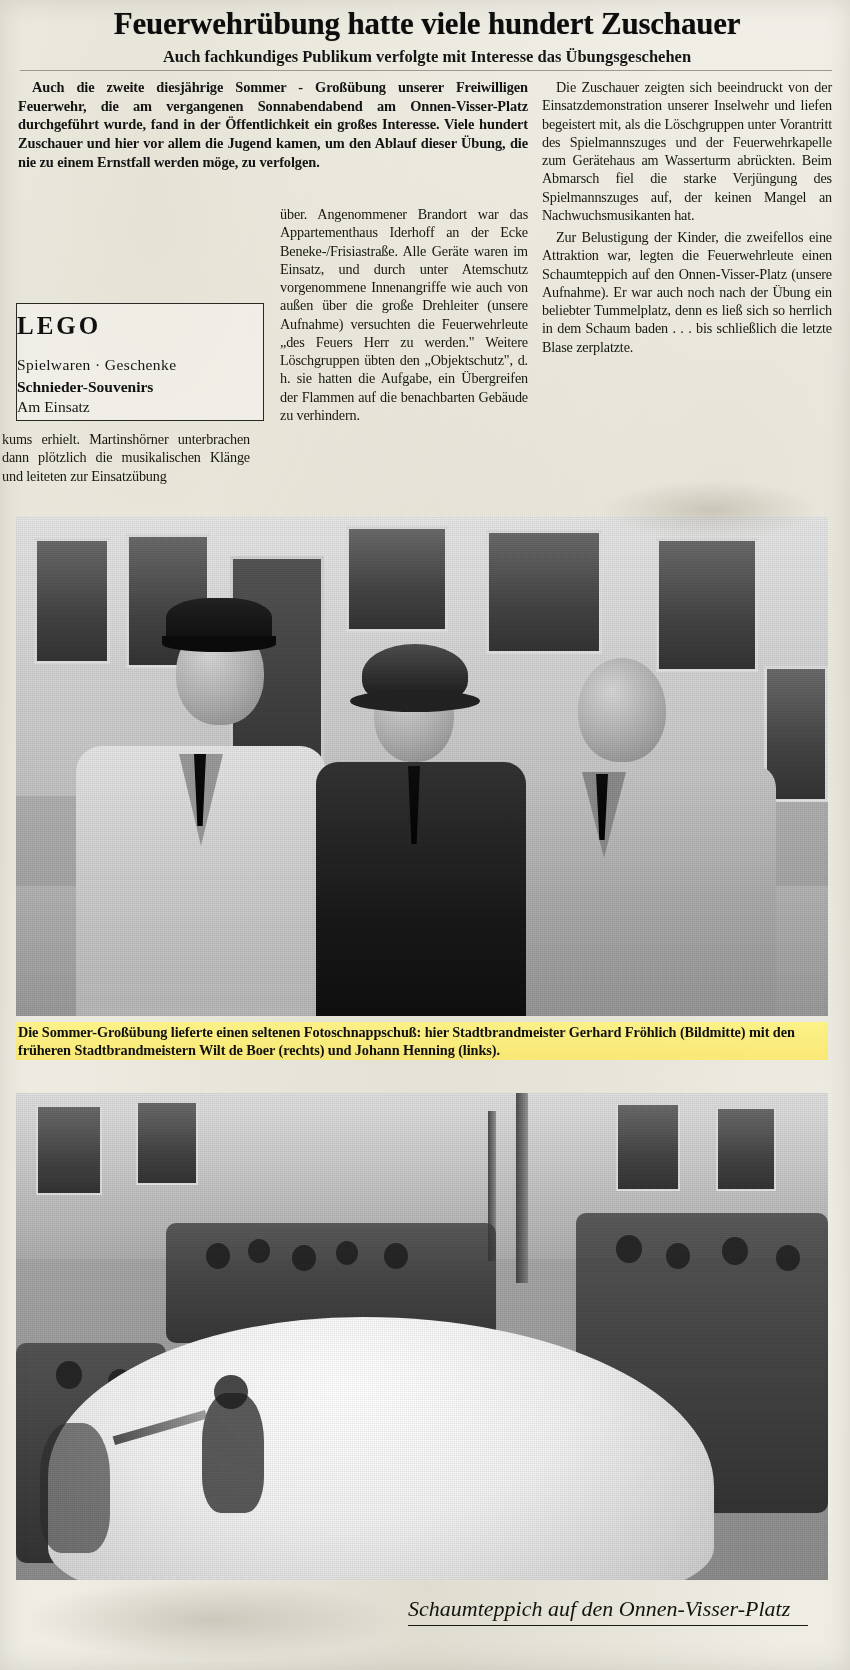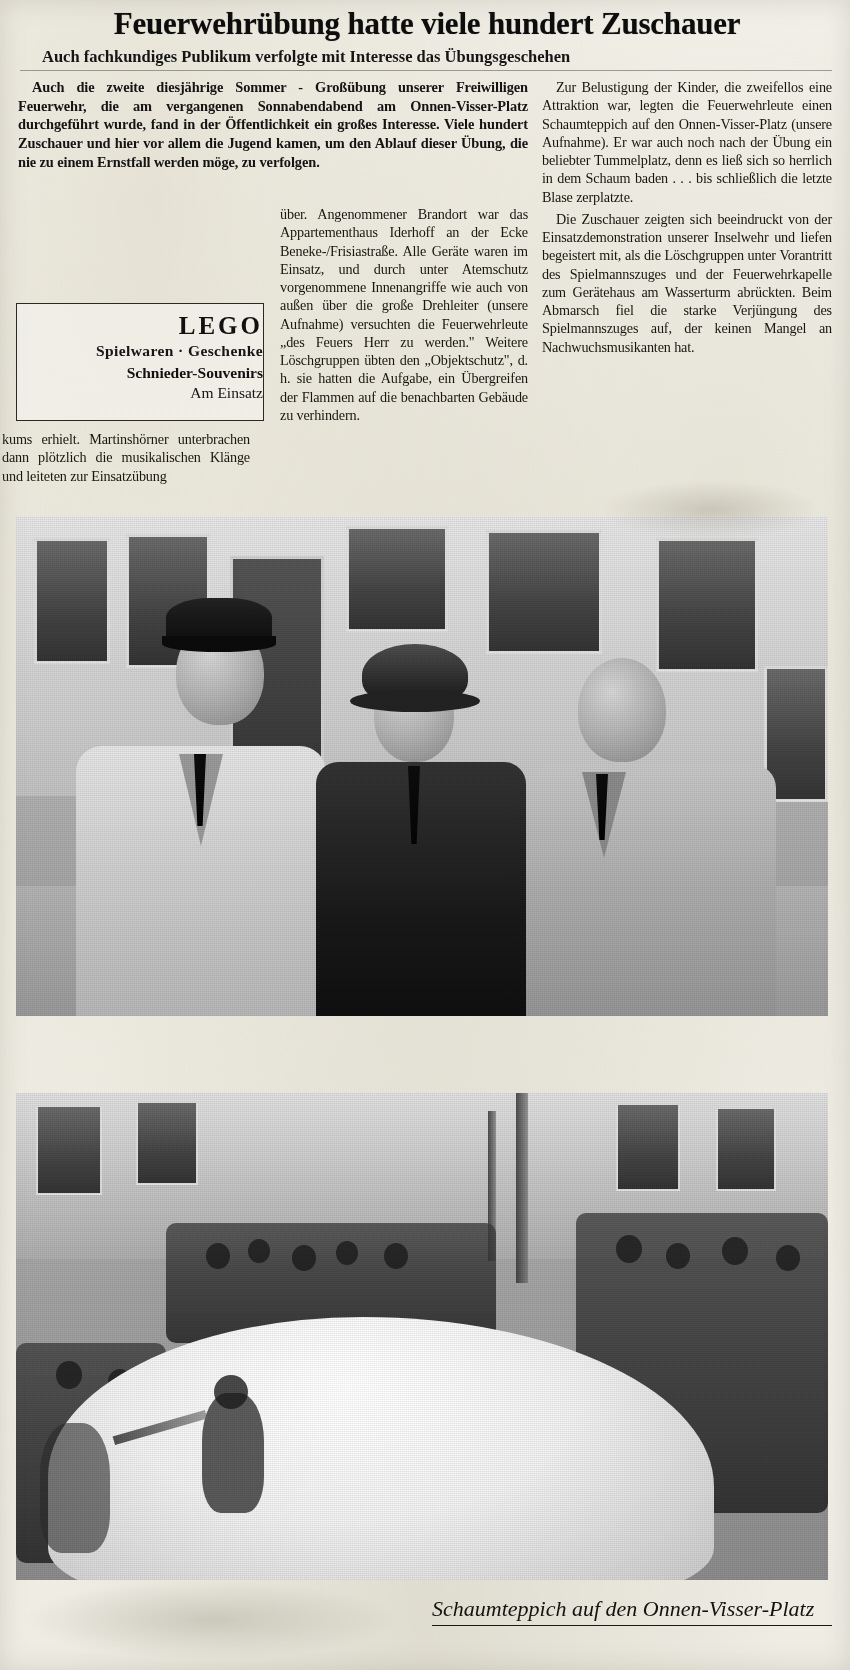--- a/index.html
+++ b/index.html
@@ -58,21 +58,21 @@
     font-size: 31px;
     letter-spacing: -0.2px;
     color: #0d0d0d;
     text-shadow: 0 0 1px rgba(0,0,0,0.35);
   }
   .subhead {
     position: absolute;
     left: 42px;
     top: 47px;
     width: 770px;
-    text-align: left;
+    text-align: center;
     font-family: "Liberation Serif", serif;
     font-weight: bold;
     font-size: 16.5px;
     color: #151515;
   }
   .rule-top {
     position: absolute;
     left: 20px;
     top: 70px;
     width: 812px;
@@ -115,37 +115,36 @@
 
   
   .ad {
     position: absolute;
     left: 16px;
     top: 303px;
     width: 248px;
     height: 118px;
     border: 1.6px solid #2a2a24;
     background: rgba(255,255,255,0.35);
-    text-align: right;
+    text-align: left;
     box-sizing: border-box;
     padding-top: 8px;
   }
   .ad .brand {
     font-family: "Liberation Serif", serif;
     font-weight: bold;
     font-size: 25px;
     letter-spacing: 3px;
     color: #111;
   }
   .ad .line2 {
     font-size: 15.5px;
-    margin-top: 2px;
+    margin-top: 16px;
     color: #161616;
     letter-spacing: 0.4px;
-    font-weight: bold;
   }
   .ad .line3 {
     font-size: 15.5px;
     font-weight: bold;
     margin-top: 4px;
     color: #111;
   }
   .ad .line4 {
     font-size: 15.5px;
     margin-top: 2px;
@@ -298,21 +297,21 @@
     line-height: 1.26;
     color: #111;
     background: linear-gradient(180deg, rgba(255,243,120,0.85) 0%, rgba(252,232,92,0.8) 100%);
     padding: 1px 2px;
     box-sizing: border-box;
     letter-spacing: -0.1px;
   }
 
   .caption2 {
     position: absolute;
-    left: 432px;
+    left: 408px;
     top: 1596px;
     width: 400px;
     text-align: left;
     font-family: "Liberation Serif", serif;
     font-style: italic;
     font-size: 22px;
     color: #14140f;
     border-bottom: 1.4px solid #1a1a14;
     padding-bottom: 3px;
   }
@@ -349,22 +348,22 @@
 
     <div class="col" id="col1b">
       <p class="noind">kums erhielt. Martinshörner unterbrachen dann plötzlich die musikalischen Klänge und leiteten zur Einsatzübung</p>
     </div>
 
     <div class="col" id="col2">
       <p class="noind">über. Angenommener Brandort war das Appartementhaus Iderhoff an der Ecke Beneke-/Frisiastraße. Alle Geräte waren im Einsatz, und durch unter Atemschutz vorgenommene Innenangriffe wie auch von außen über die große Drehleiter (unsere Aufnahme) versuchten die Feuerwehrleute „des Feuers Herr zu werden." Weitere Löschgruppen übten den „Objektschutz", d. h. sie hatten die Aufgabe, ein Übergreifen der Flammen auf die benachbarten Gebäude zu verhindern.</p>
     </div>
 
     <div class="col" id="col3">
+      <p>Die Zuschauer zeigten sich beeindruckt von der Einsatzdemonstration unserer Inselwehr und liefen begeistert mit, als die Löschgruppen unter Vorantritt des Spielmannszuges und der Feuerwehrkapelle zum Gerätehaus am Wasserturm abrückten. Beim Abmarsch fiel die starke Verjüngung des Spielmannszuges auf, der keinen Mangel an Nachwuchsmusikanten hat.</p>
       <p>Zur Belustigung der Kinder, die zweifellos eine Attraktion war, legten die Feuerwehrleute einen Schaumteppich auf den Onnen-Visser-Platz (unsere Aufnahme). Er war auch noch nach der Übung ein beliebter Tummelplatz, denn es ließ sich so herrlich in dem Schaum baden . . . bis schließlich die letzte Blase zerplatzte.</p>
-      <p>Die Zuschauer zeigten sich beeindruckt von der Einsatzdemonstration unserer Inselwehr und liefen begeistert mit, als die Löschgruppen unter Vorantritt des Spielmannszuges und der Feuerwehrkapelle zum Gerätehaus am Wasserturm abrückten. Beim Abmarsch fiel die starke Verjüngung des Spielmannszuges auf, der keinen Mangel an Nachwuchsmusikanten hat.</p>
     </div>
 
     <div class="photo" id="photo1">
       <div class="p1-bg"></div>
       <div class="p1-building"></div>
 
       <div class="p1-win" style="left:18px; top:22px; width:70px; height:120px;"></div>
       <div class="p1-win" style="left:110px; top:18px; width:78px; height:128px;"></div>
       <div class="p1-win" style="left:330px; top:10px; width:96px; height:100px;"></div>
       <div class="p1-win" style="left:470px; top:14px; width:110px; height:118px;"></div>
@@ -394,20 +393,21 @@
       <div class="fig">
         <div class="body-mid" style="left:510px; top:248px; width:250px; height:258px;"></div>
         <div class="head" style="left:562px; top:142px; width:88px; height:104px;"></div>
         <div class="lapelV" style="left:566px; top:256px; border-top:86px solid #8f8c81;"></div>
         <div class="tie" style="left:580px; top:258px; height:66px;"></div>
       </div>
 
       <div class="grainy"></div>
     </div>
 
+    <div class="caption1">Die Sommer-Großübung lieferte einen seltenen Fotoschnappschuß: hier Stadtbrandmeister Gerhard Fröhlich (Bildmitte) mit den früheren Stadtbrandmeistern Wilt de Boer (rechts) und Johann Henning (links).</div>
 
     <div class="photo" id="photo2">
       <div class="p2-bg"></div>
       <div class="p2-house"></div>
 
       <div class="p1-win" style="left:20px; top:12px; width:62px; height:86px; border-width:2px;"></div>
       <div class="p1-win" style="left:120px; top:8px; width:58px; height:80px; border-width:2px;"></div>
       <div class="p1-win" style="left:600px; top:10px; width:60px; height:84px; border-width:2px;"></div>
       <div class="p1-win" style="left:700px; top:14px; width:56px; height:80px; border-width:2px;"></div>
 

